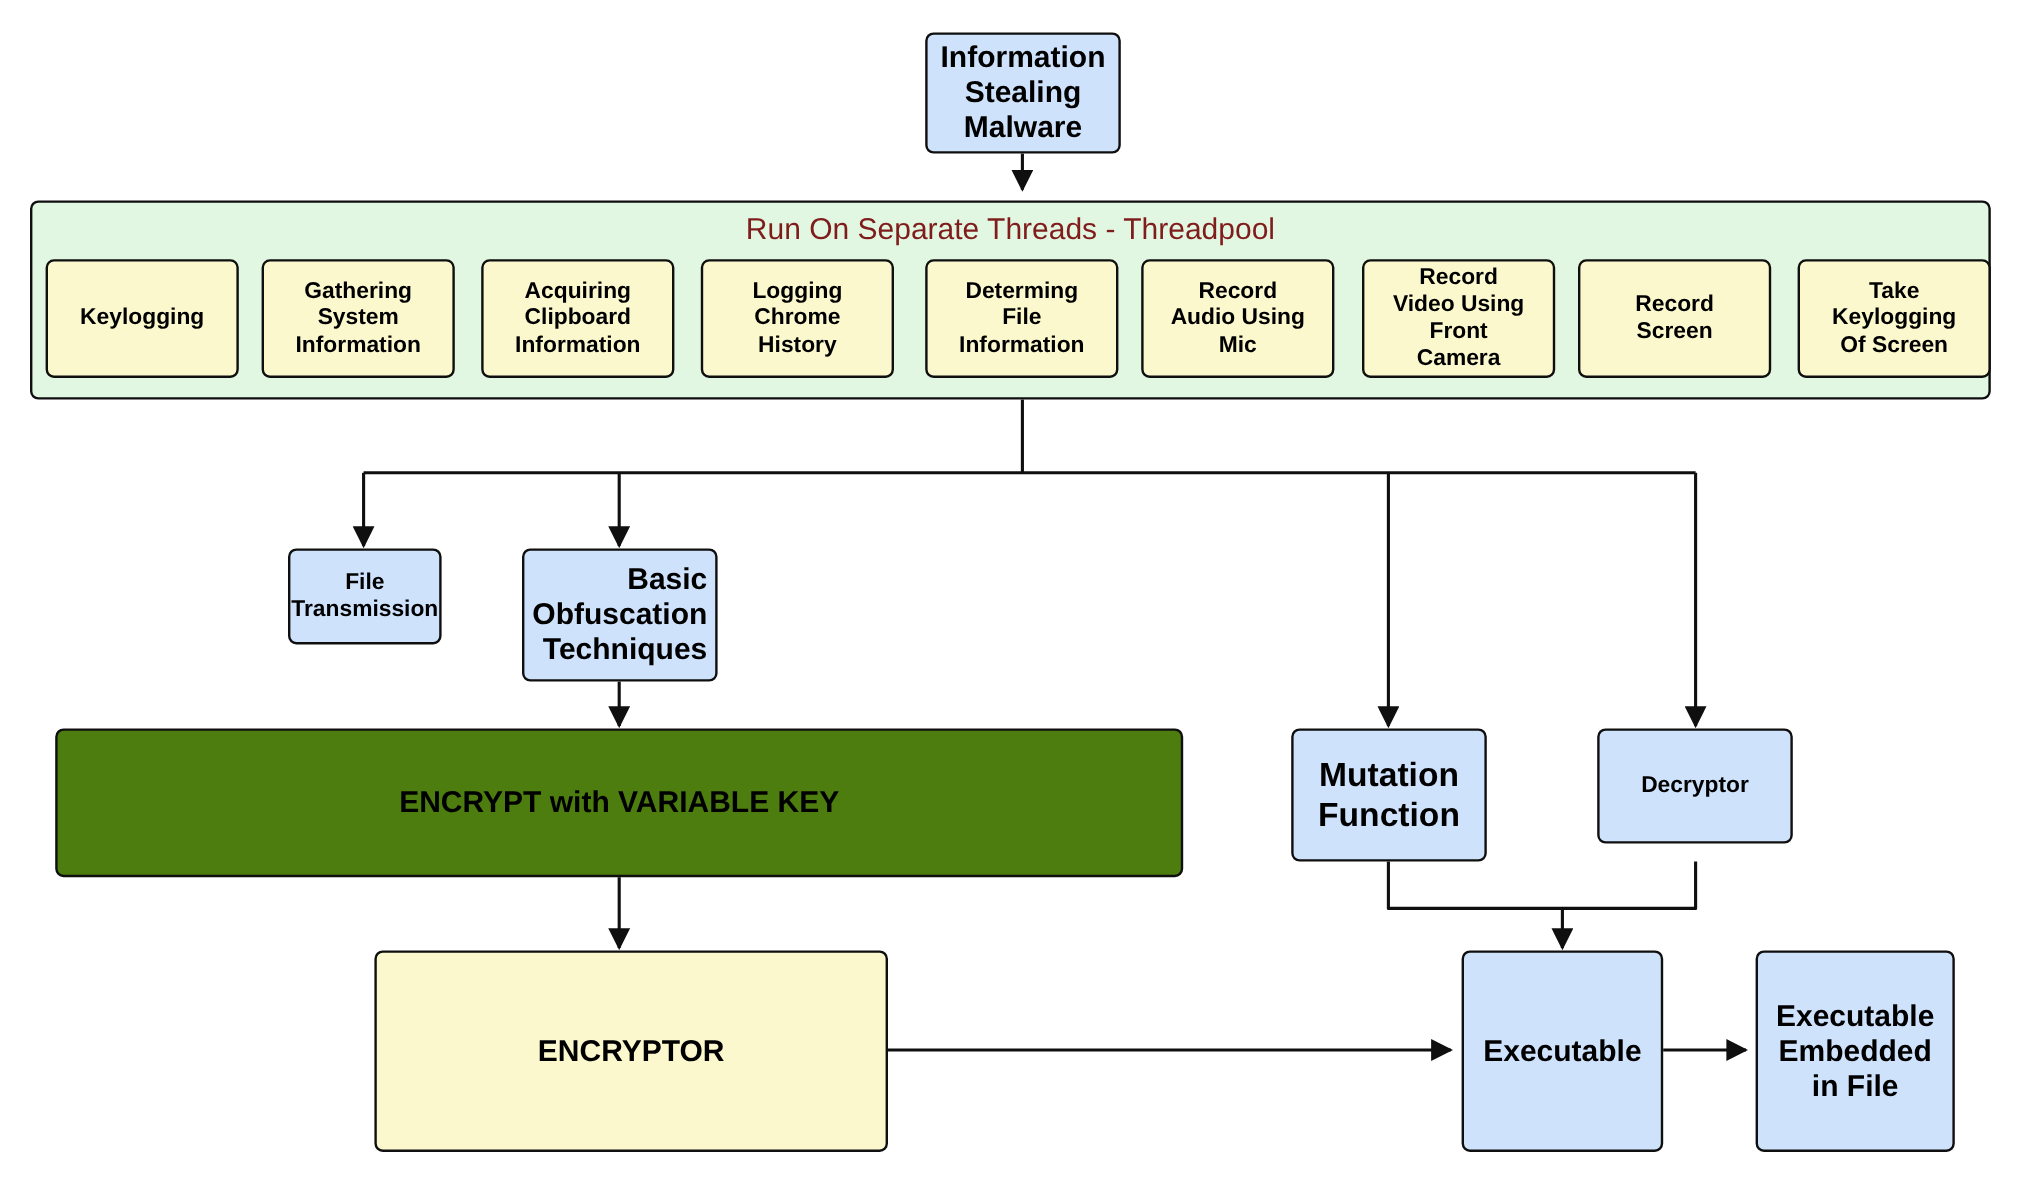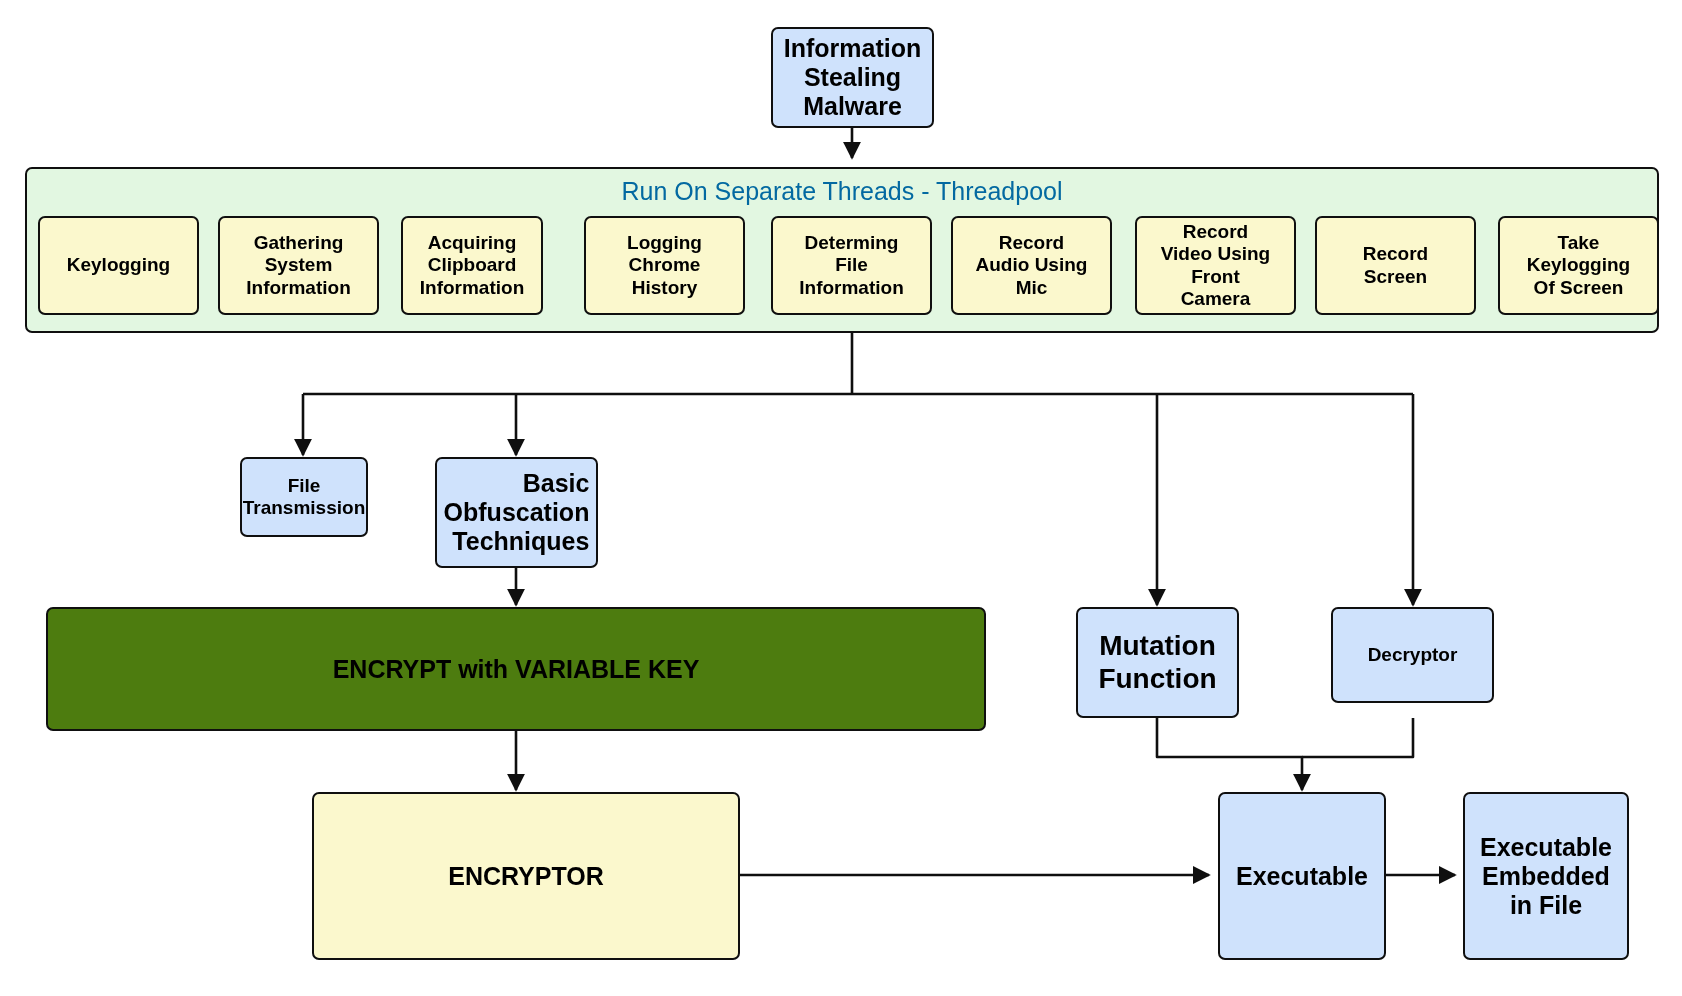--- a/index.html
+++ b/index.html
@@ -54,21 +54,21 @@
     z-index: 1;
   }
   .container-title {
     position: absolute;
     left: 0;
     right: 0;
     top: 8px;
     text-align: center;
     font-size: 25px;
     line-height: 1.15;
-    color: #0369a1;
+    color: #7f1d1d;
   }
   .node-label { display: block; white-space: pre-line; }
 </style>
 </head>
 <body>
 
 <div id="diagram-root">
 
   <svg id="edge-layer" viewBox="0 0 1682 996" xmlns="http://www.w3.org/2000/svg">
     <defs>
@@ -115,21 +115,21 @@
   </div>
 
   <div class="node fill-yellow" style="left:38px; top:216px; width:161px; height:99px; font-size:19px;">
     <span class="node-label">Keylogging</span>
   </div>
   <div class="node fill-yellow" style="left:218px; top:216px; width:161px; height:99px; font-size:19px;">
     <span class="node-label">Gathering
 System
 Information</span>
   </div>
-  <div class="node fill-yellow" style="left:401px; top:216px; width:142px; height:99px; font-size:19px;">
+  <div class="node fill-yellow" style="left:401px; top:216px; width:161px; height:99px; font-size:19px;">
     <span class="node-label">Acquiring
 Clipboard
 Information</span>
   </div>
   <div class="node fill-yellow" style="left:584px; top:216px; width:161px; height:99px; font-size:19px;">
     <span class="node-label">Logging
 Chrome
 History</span>
   </div>
   <div class="node fill-yellow" style="left:771px; top:216px; width:161px; height:99px; font-size:19px;">

